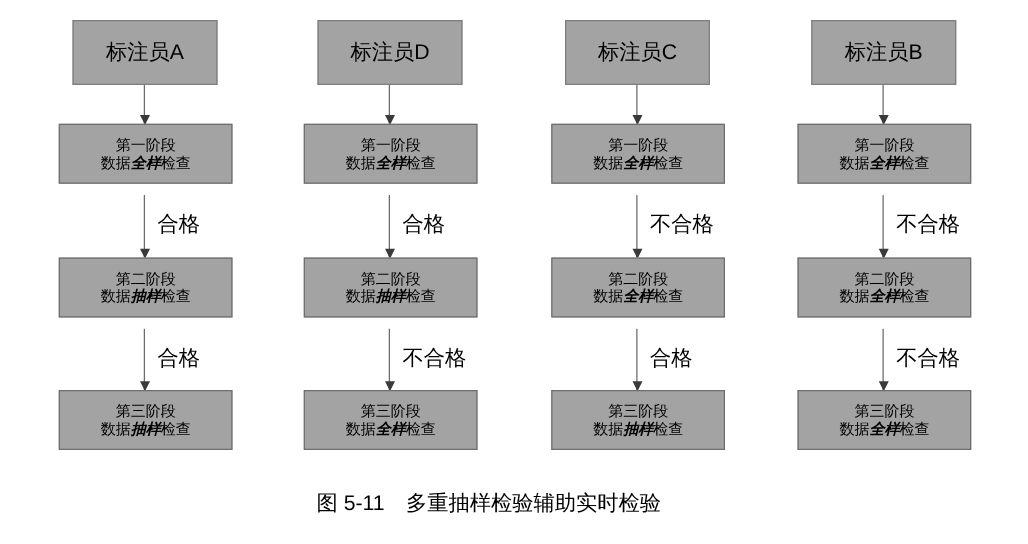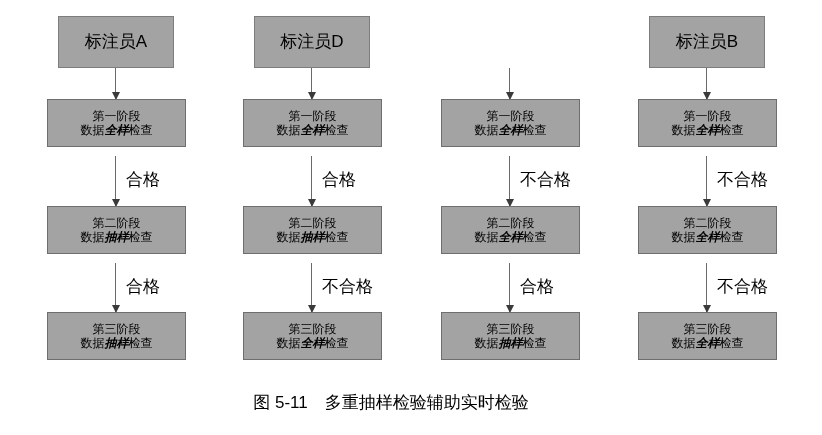--- a/index.html
+++ b/index.html
@@ -177,20 +177,23 @@
     <div class="edge-label label-2">不合格</div>
 
     <div class="node node-stage node-stage-3">
       <span class="node-line">第三阶段</span>
       <span class="node-line"><span>数据</span><span class="em">全样</span><span>检查</span></span>
     </div>
   </div>
 
   <div class="column" style="left:412px;">
 
+    <div class="node node-annotator">
+      <span class="node-line">标注员C</span>
+    </div>
 
     <div class="arrow arrow-a0"></div>
 
     <div class="node node-stage node-stage-1">
       <span class="node-line">第一阶段</span>
       <span class="node-line"><span>数据</span><span class="em">全样</span><span>检查</span></span>
     </div>
 
     <div class="arrow arrow-a1"></div>
     <div class="edge-label label-1">不合格</div>

